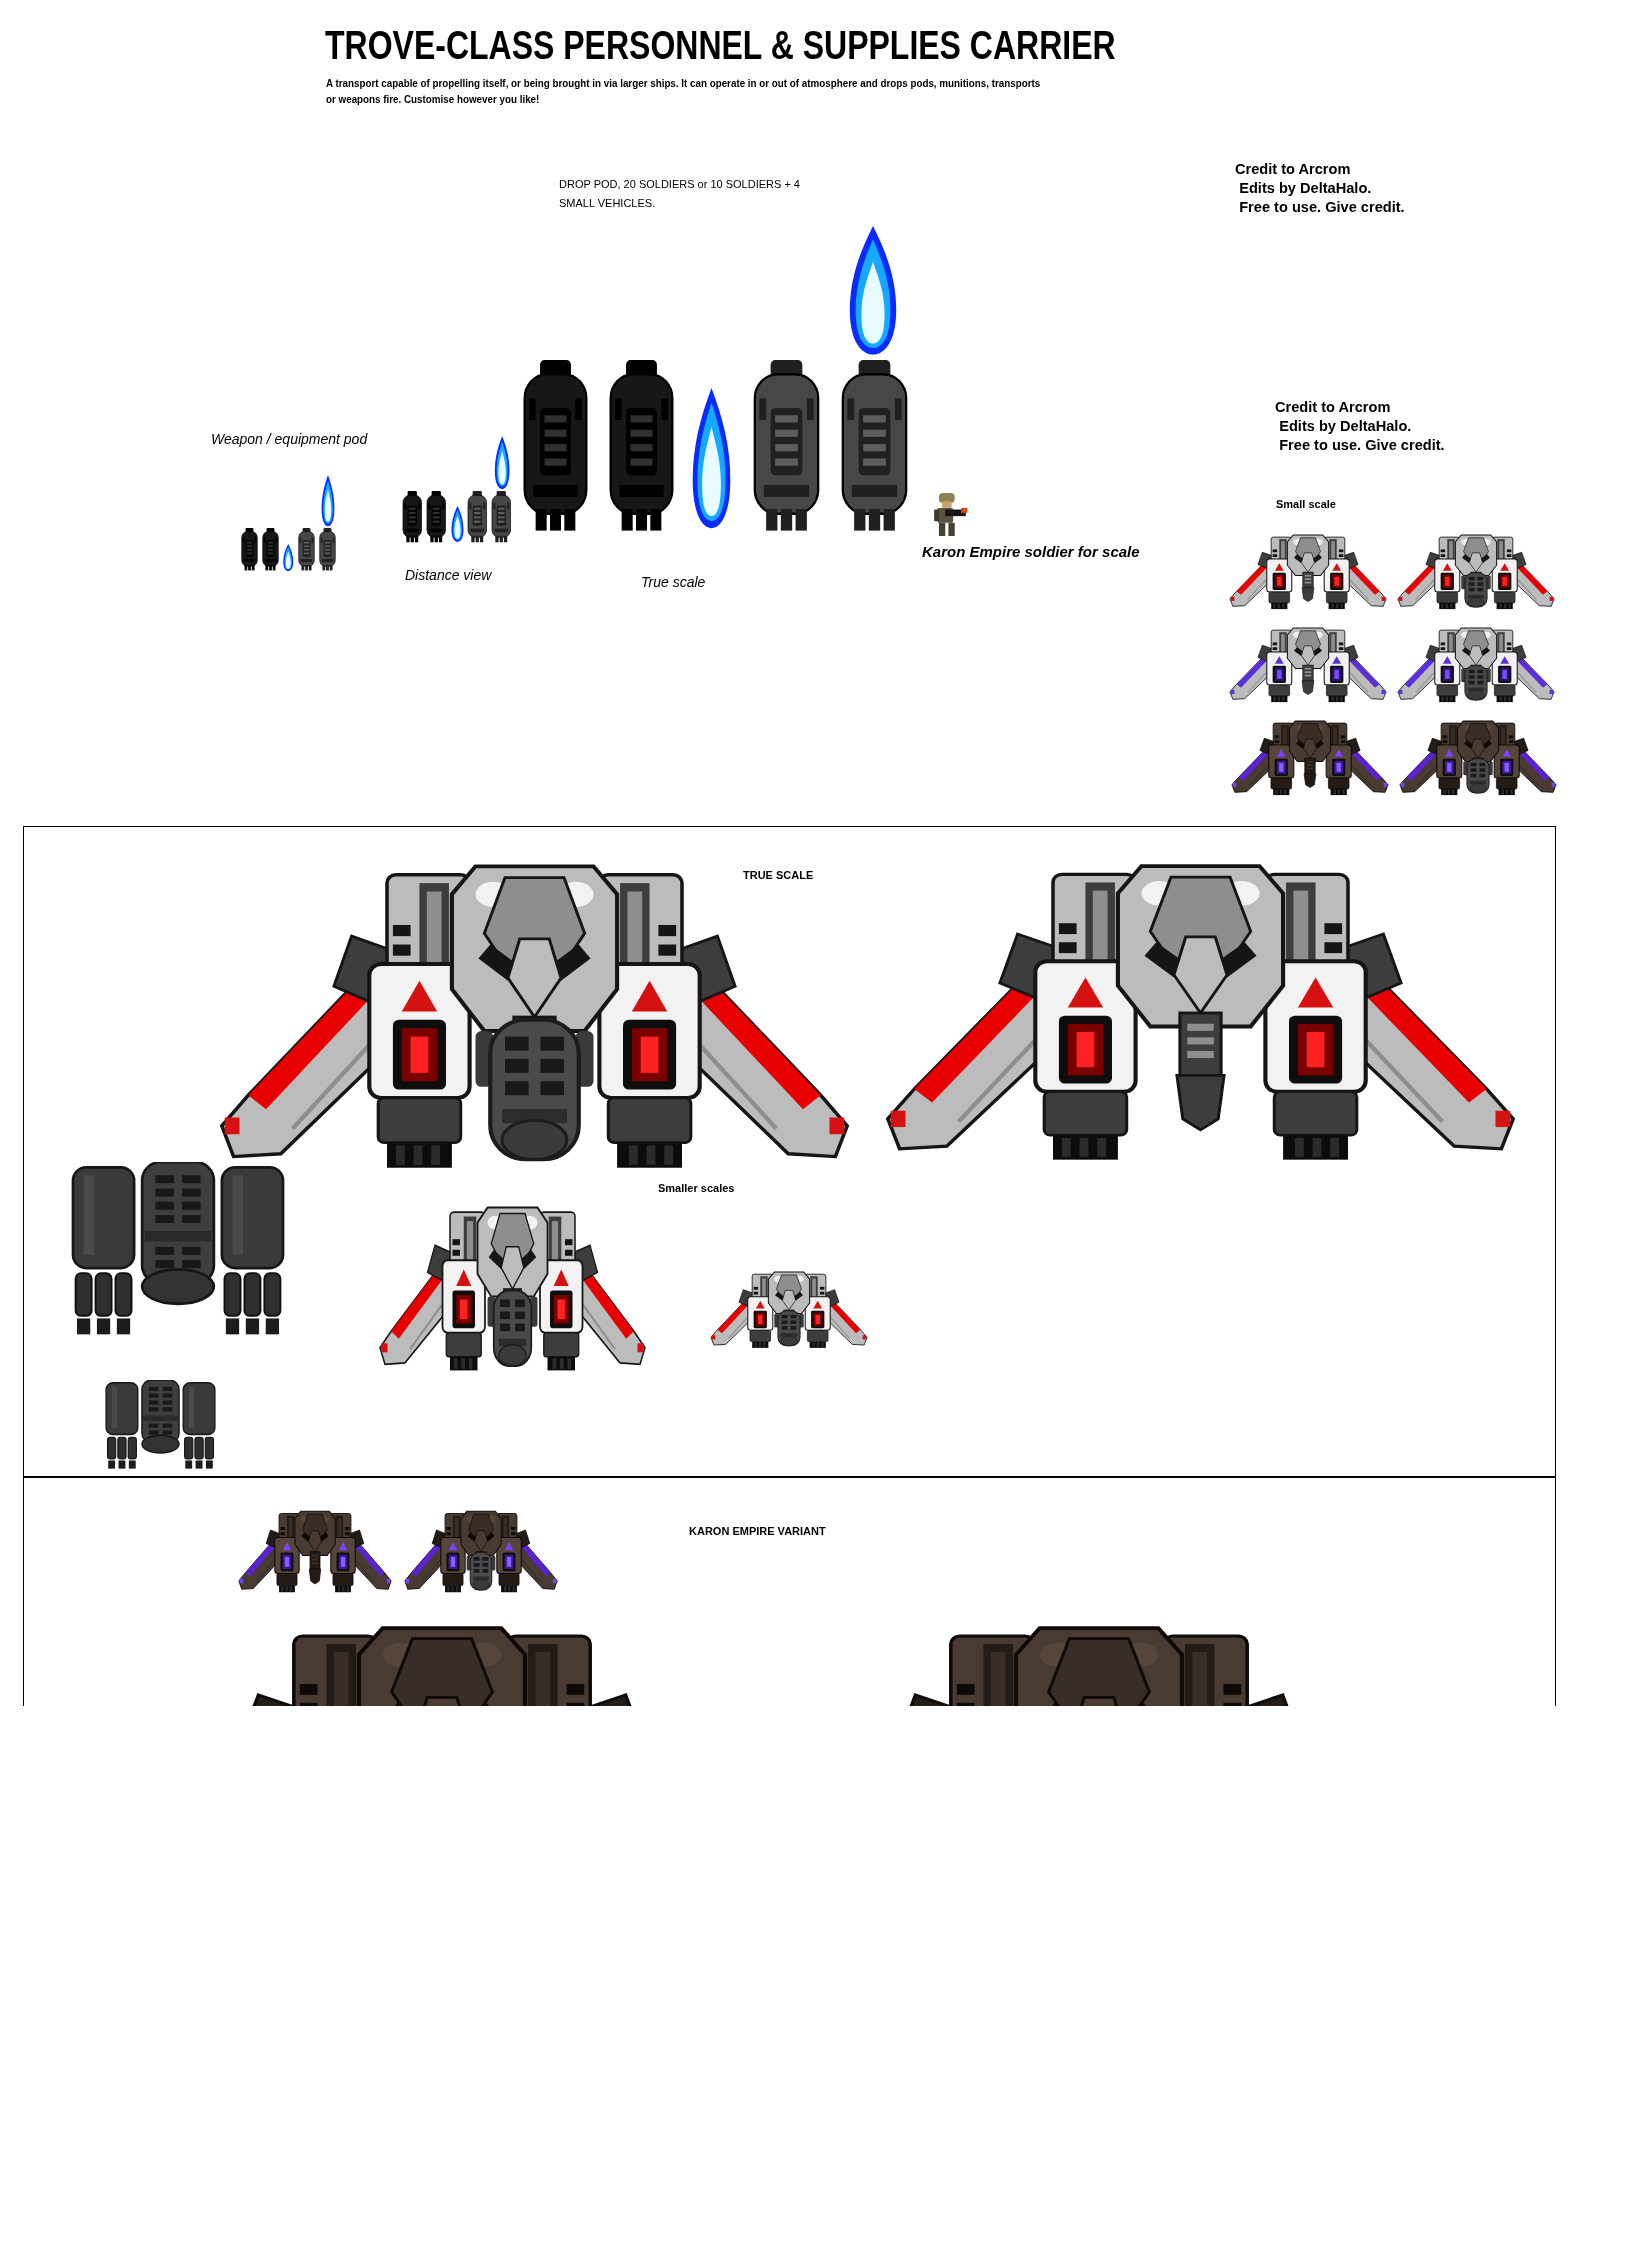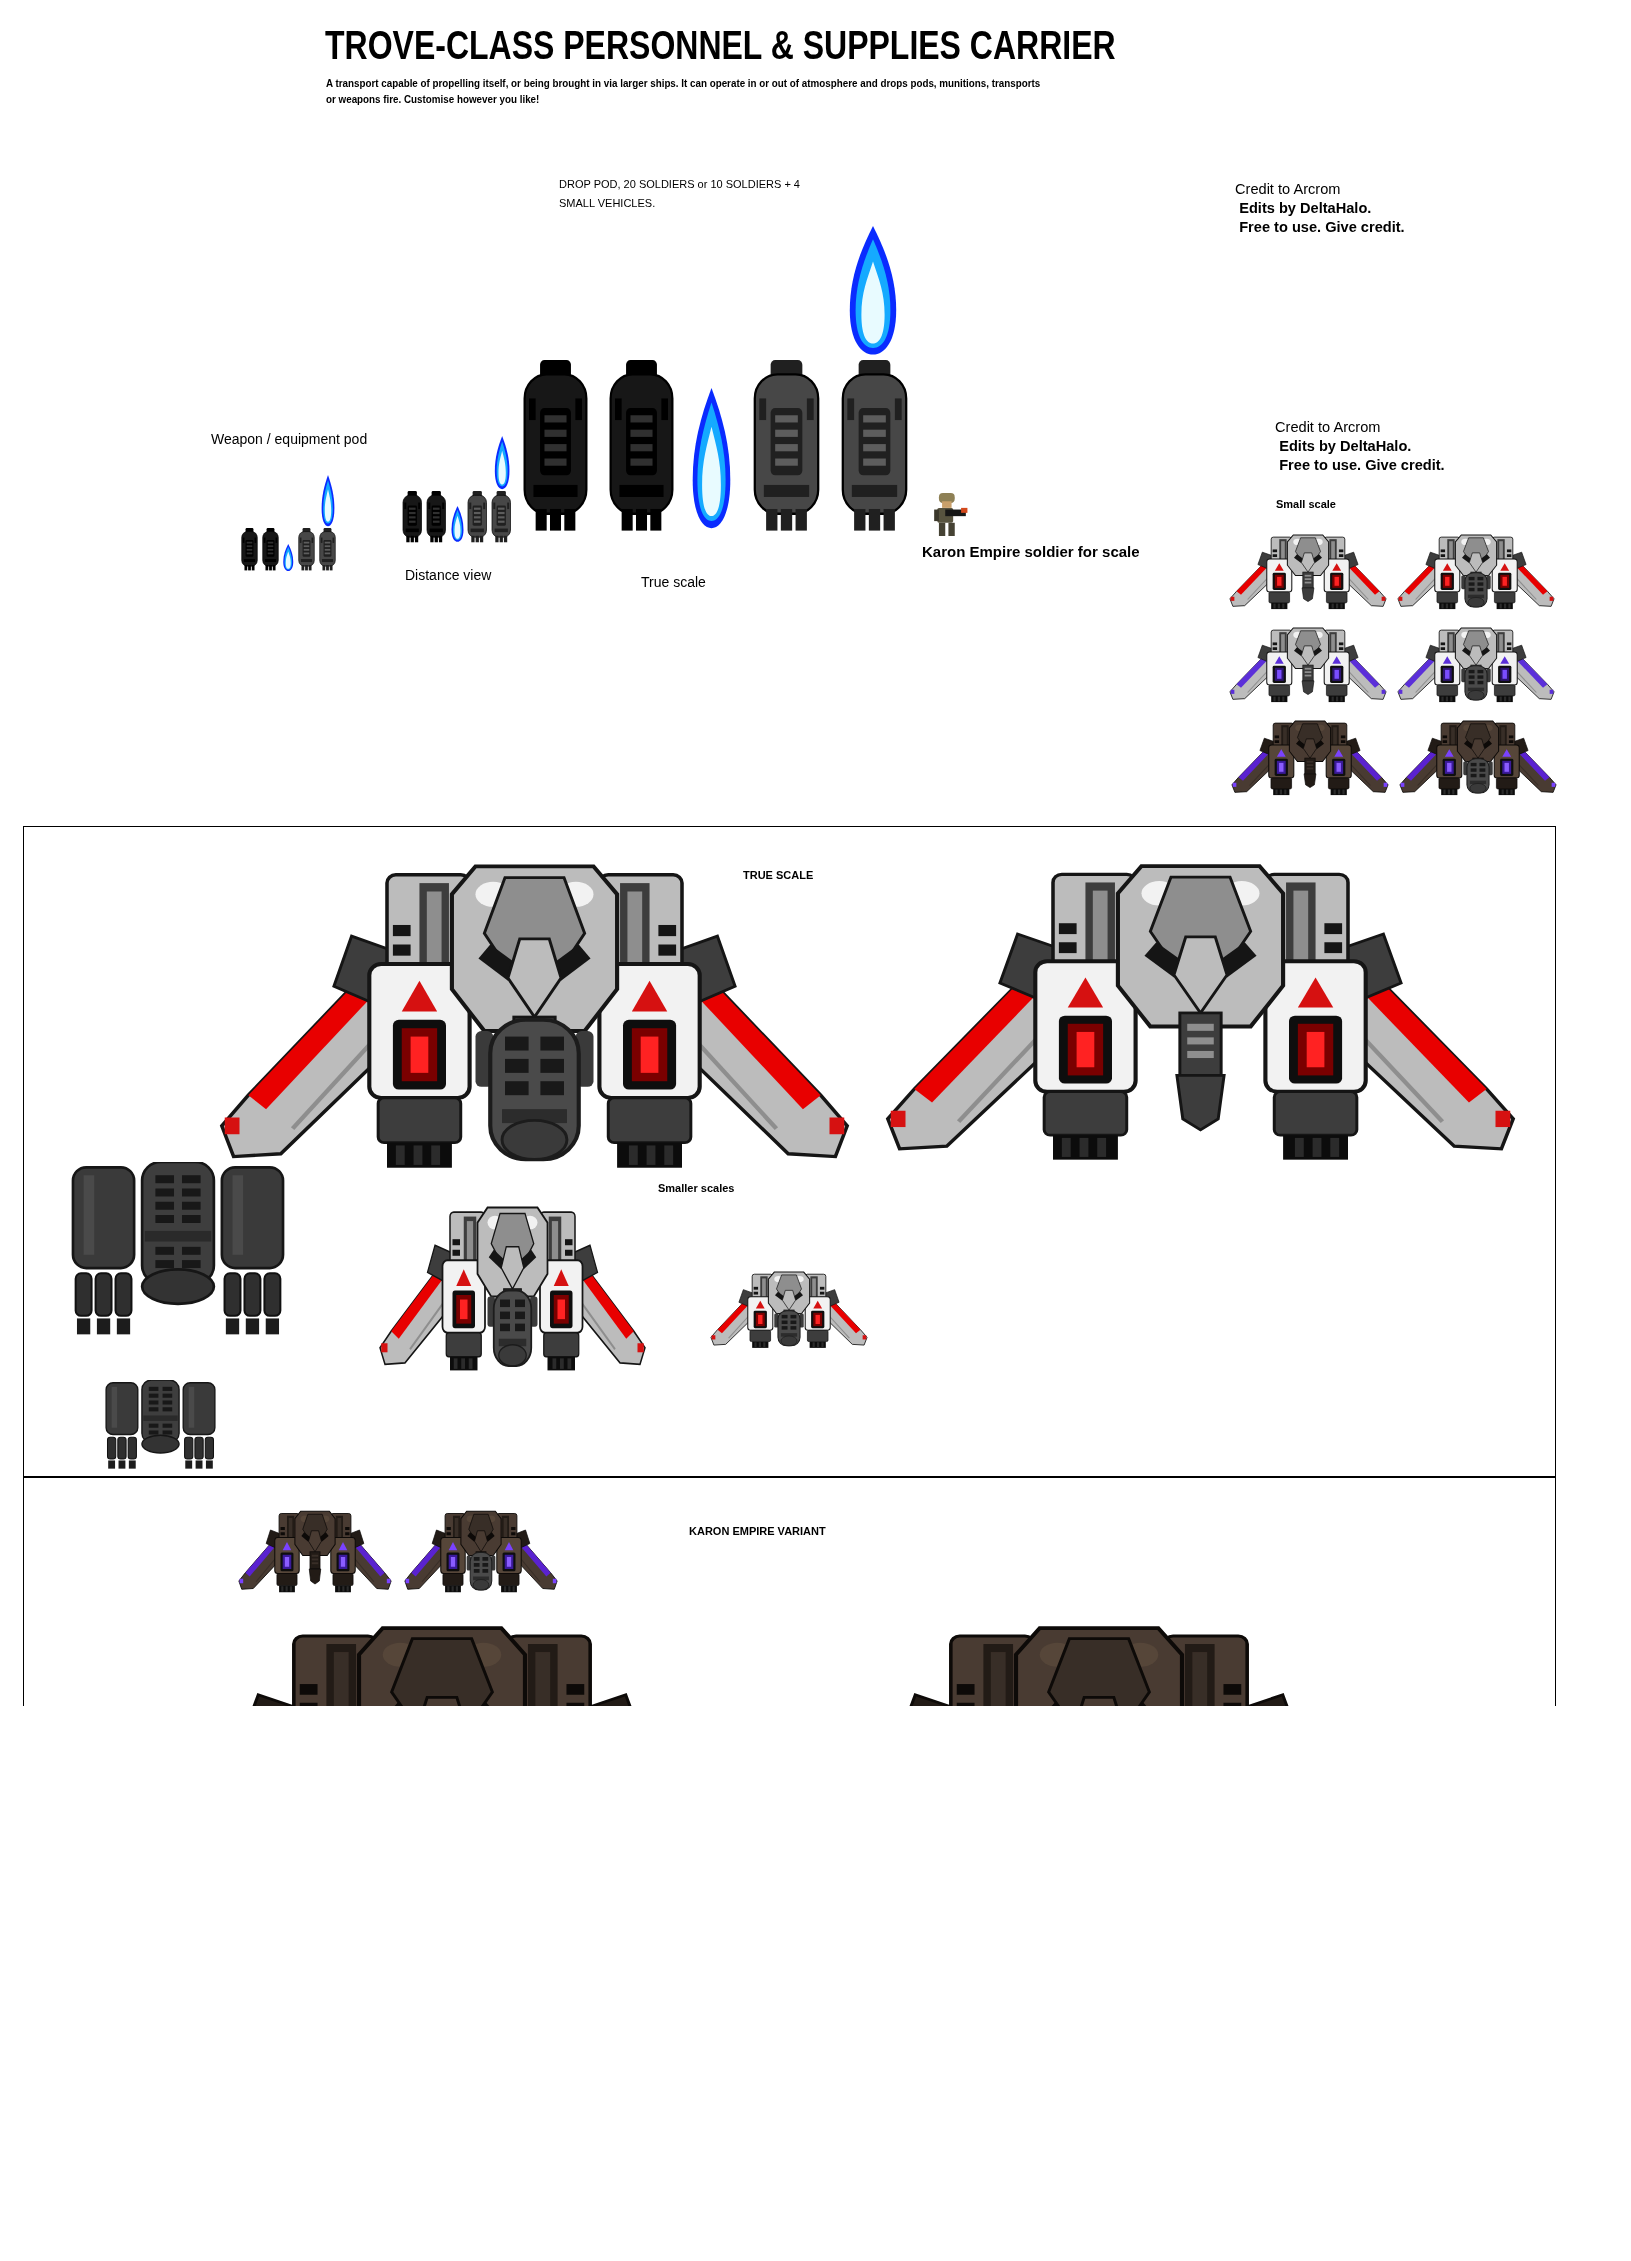--- a/index.html
+++ b/index.html
@@ -1,27 +1,27 @@
 <!DOCTYPE html>
 <html style="font-size:13.3px"><head>
 <meta charset="utf-8">
 <style>
   html,body{margin:0;padding:0;background:#ffffff;}
   #canvas{position:relative;width:1632px;height:1706px;background:#fff;overflow:hidden;
           font-family:"Liberation Sans",sans-serif;color:#000;}
   .sp{position:absolute;display:block;}
-  .lbl{position:absolute;font-size:14px;line-height:18.3px;white-space:nowrap;}
+  .lbl{position:absolute;font-size:14px;line-height:18.3px;white-space:nowrap;font-style:italic;}
   .lbl.b{font-weight:700;}
   .h20{position:absolute;font-size:11px;font-weight:700;white-space:nowrap;}
   .cond{display:inline-block;transform:scaleX(.84);transform-origin:0 0;}
   #title{position:absolute;left:325px;top:23px;font-size:40px;font-weight:700;white-space:nowrap;}
   #title .cond{transform:scaleX(.8);}
   #subtitle{position:absolute;left:326px;top:75px;font-size:11.7px;font-weight:700;line-height:16px;white-space:nowrap;}
   .credit{position:absolute;font-size:14.6px;line-height:19px;white-space:nowrap;}
-  .credit .r{font-weight:400;margin-top:20px;}
+  .credit .r{font-weight:700;}
   .credit .b{font-weight:700;padding-left:4.2px;}
   #dropcap{position:absolute;left:559px;top:175px;font-size:11px;line-height:19px;white-space:nowrap;}
   #frame{position:absolute;left:22.5px;top:826px;width:1531px;height:1125px;border:1.7px solid #000;}
   #frame-divider{position:absolute;left:0;top:649px;width:100%;height:1.7px;background:#000;}
   
   .v-std{--hull:#bcbcbc;--hull-dark:#8e8e8e;--shadow:#3d3d3d;--edge:#151515;--panel:#f2f2f2;
          --stripe:#e80000;--accent:#d61111;--glow:#7a0000;--glow2:#ff2222;}
   .v-pur{--hull:#bcbcbc;--hull-dark:#8e8e8e;--shadow:#3d3d3d;--edge:#151515;--panel:#f2f2f2;
          --stripe:#5b2fd9;--accent:#5b2fd9;--glow:#2c1470;--glow2:#7a4dff;}
   .v-kar{--hull:#493b32;--hull-dark:#382e27;--shadow:#221b16;--edge:#0d0a08;--panel:#564639;

